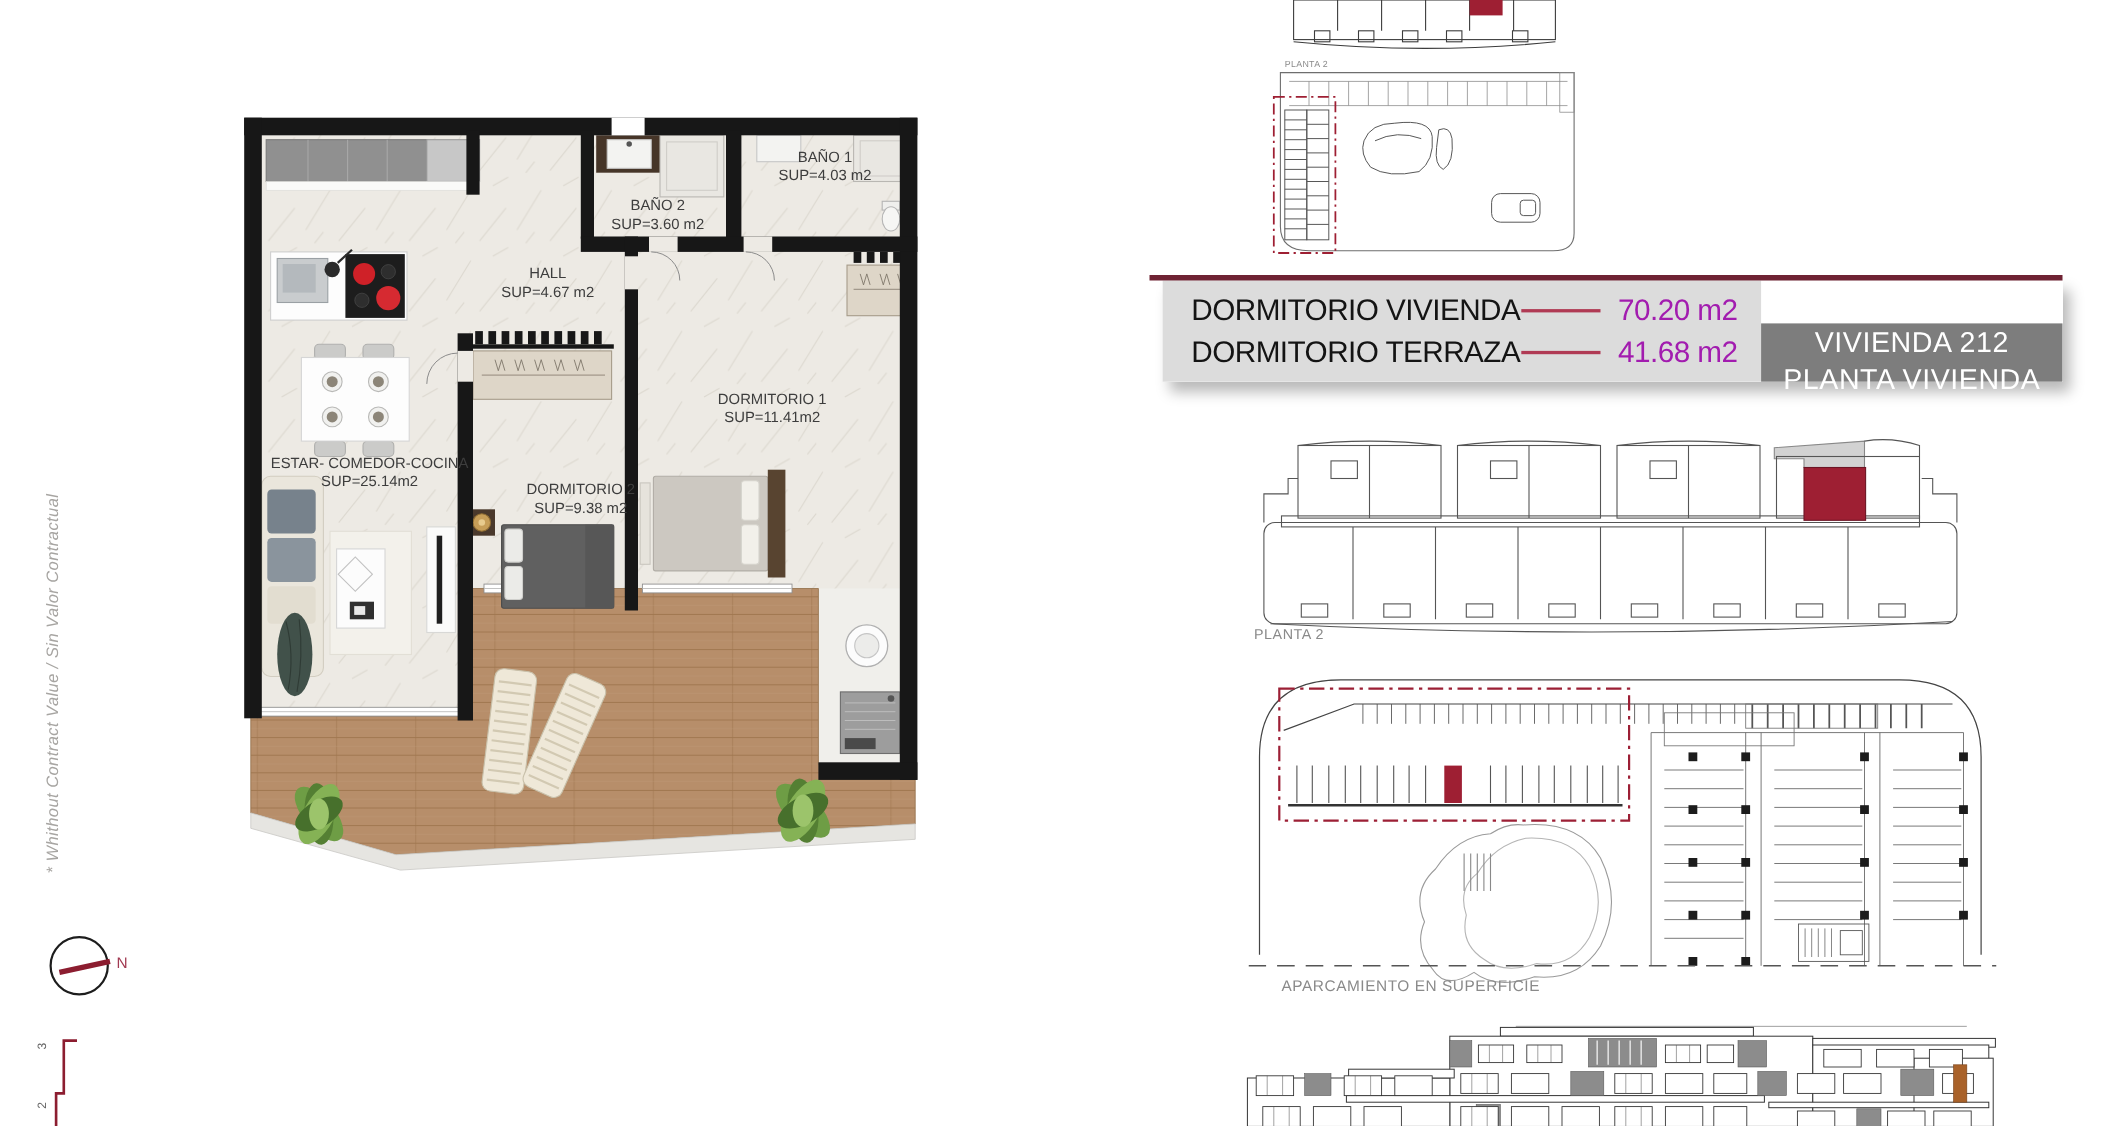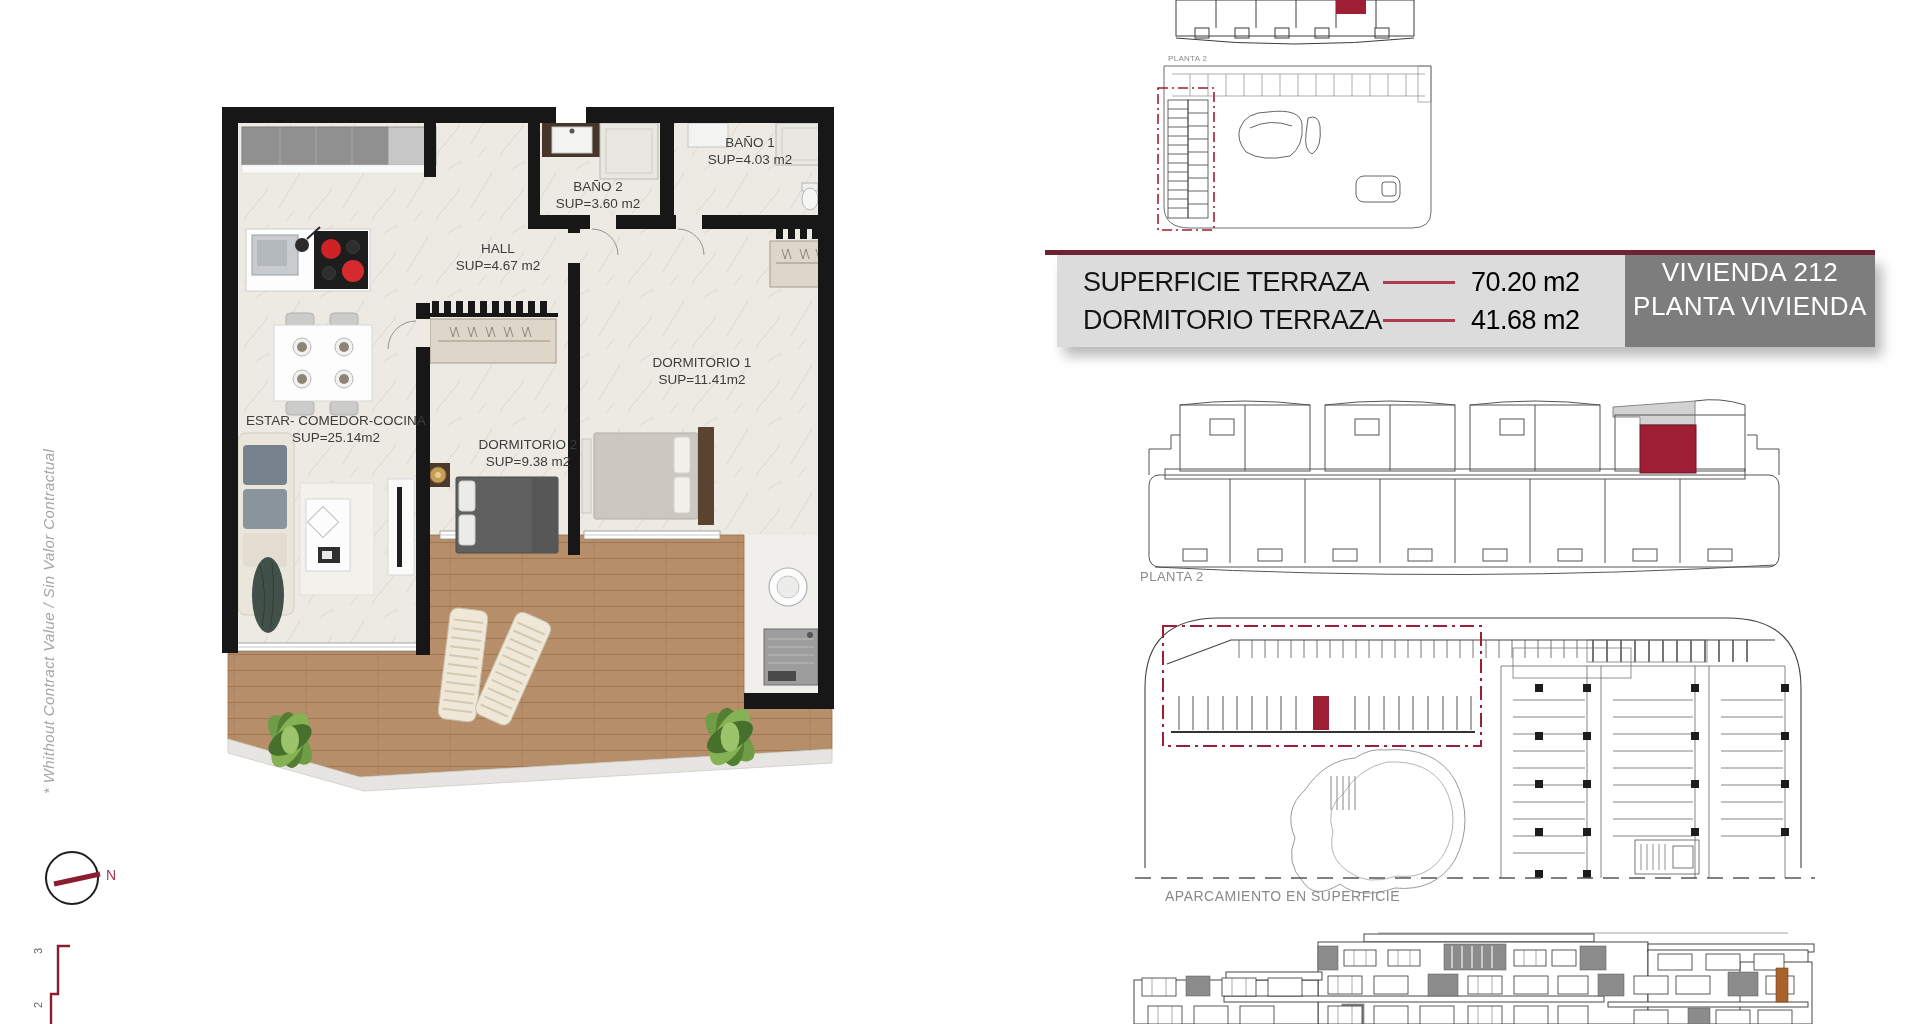--- a/index.html
+++ b/index.html
@@ -9,24 +9,24 @@
 
   
   .info-panel{position:absolute;left:1057px;top:255px;width:818px;height:92px;display:flex;
               box-shadow:7px 9px 12px rgba(0,0,0,.28);}
   .ip-accent{position:absolute;left:-12px;right:0;top:-5px;height:5px;background:#6f2233;}
   .ip-left{flex:1;background:#dcdcdc;display:flex;flex-direction:column;justify-content:center;
            padding-left:26px;gap:4px;}
   .ip-row{display:flex;align-items:center;height:34px;}
   .ip-label{font-size:27px;color:#141414;letter-spacing:-.5px;width:296px;white-space:nowrap;}
   .ip-rule{width:72px;height:3px;background:#b03a54;margin:0 16px 0 4px;}
-  .ip-value{font-size:27px;color:#000000;letter-spacing:-.5px;}
-  .ip-unit{width:250px;background:#7d7d7d;color:#ffffff;display:flex;flex-direction:column;
+  .ip-value{font-size:27px;color:#a21caf;letter-spacing:-.5px;}
+  .ip-unit{width:274px;background:#7d7d7d;color:#ffffff;display:flex;flex-direction:column;
            align-items:center;justify-content:flex-start;font-size:26px;line-height:34px;
-           letter-spacing:.5px;}
+           letter-spacing:.5px;margin-top:39px;}
 
   
   .disclaimer{position:absolute;left:40px;top:794px;transform-origin:0 0;transform:rotate(-90deg);
               white-space:nowrap;font-size:15px;font-style:italic;color:#a7a5a2;letter-spacing:.4px;}
 
   svg text{font-family:"Liberation Sans",sans-serif;}
   .room-name,.room-sup{fill:#3d3d3d;font-size:13.5px;}
   .diag-label{fill:#8a8a8a;font-size:13px;letter-spacing:.5px;}
   .diag-label-sm{fill:#8a8a8a;font-size:8px;letter-spacing:.3px;}
 </style>
@@ -291,21 +291,21 @@
       <rect x="206" y="176" width="44" height="26" rx="8"></rect>
       <rect x="232" y="182" width="14" height="14" rx="3"></rect>
     </g>
     <rect x="8" y="88" width="56" height="142" fill="none" stroke="#9e1f33" stroke-width="1.6" stroke-dasharray="10 4 2 4"></rect>
   </svg>
 
   <div class="info-panel">
     <div class="ip-accent"></div>
     <div class="ip-left">
       <div class="ip-row">
-        <span class="ip-label">SUPERFICIE TERRAZA</span>
+        <span class="ip-label">DORMITORIO VIVIENDA</span>
         <span class="ip-rule"></span>
         <span class="ip-value">70.20 m2</span>
       </div>
       <div class="ip-row">
         <span class="ip-label">DORMITORIO TERRAZA</span>
         <span class="ip-rule"></span>
         <span class="ip-value">41.68 m2</span>
       </div>
     </div>
     <div class="ip-unit">

